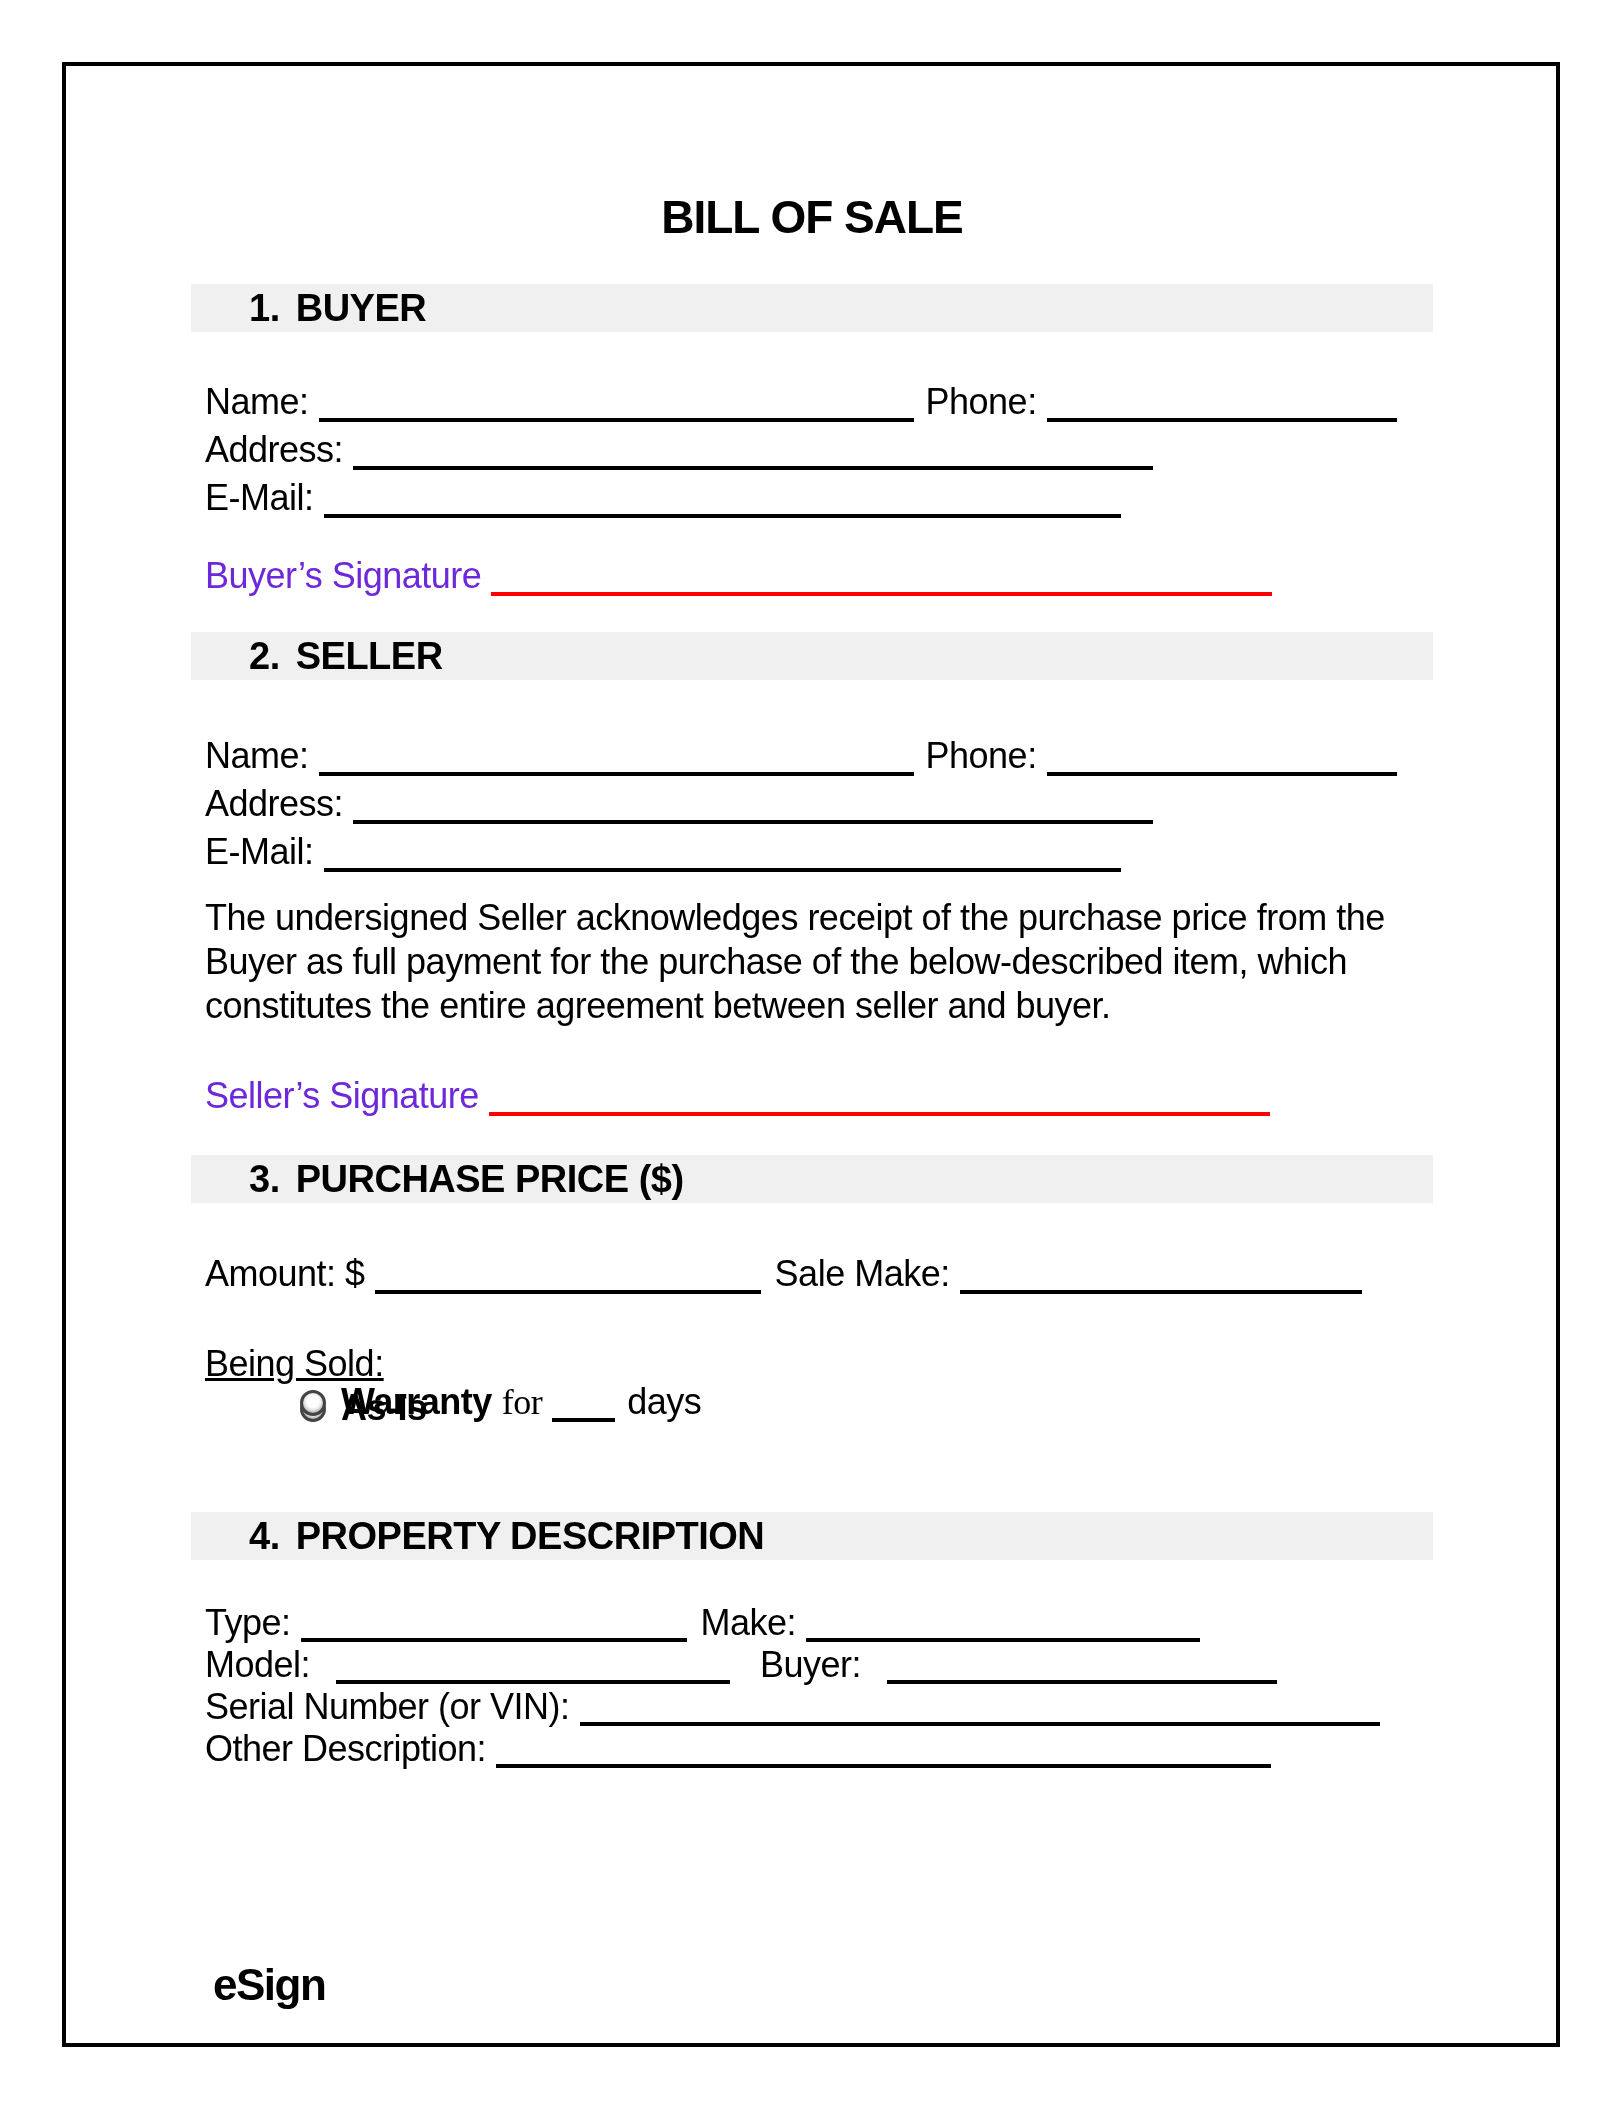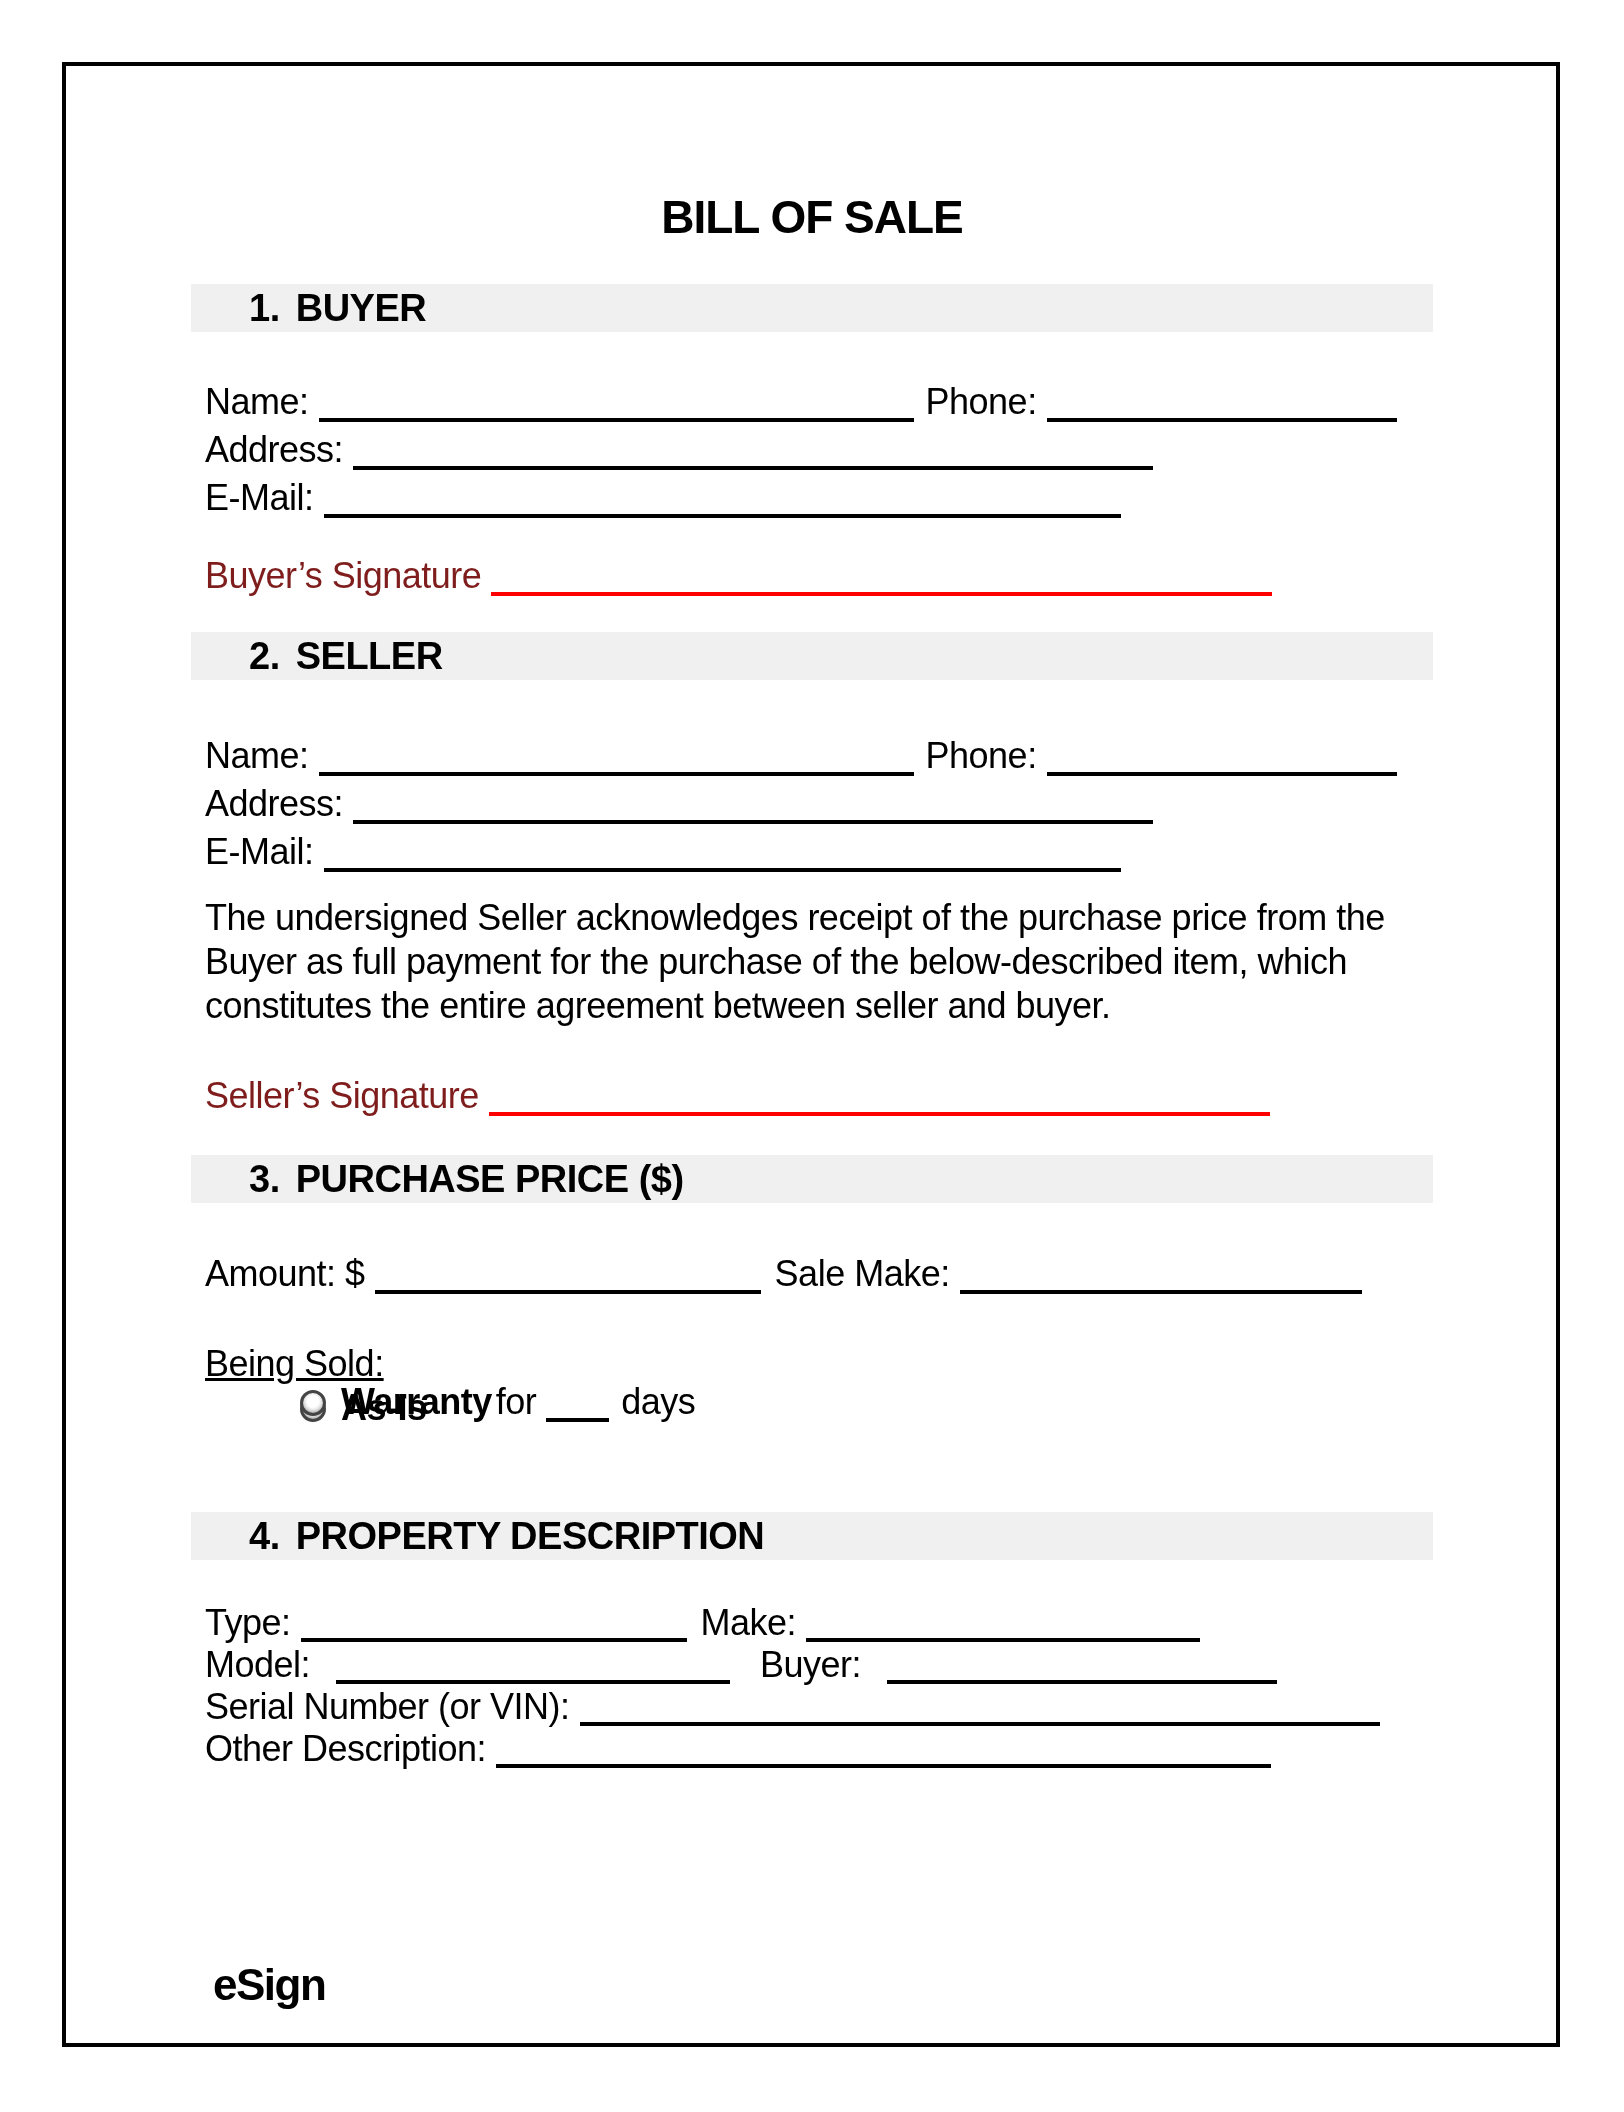--- a/index.html
+++ b/index.html
@@ -31,21 +31,21 @@
   .frow {
     position:absolute; left:205px; display:flex; height:44px; align-items:flex-start;
     font-size:36px; white-space:nowrap;
   }
   .frow .lab { line-height:44px; }
   .frow .bold { font-weight:bold; }
   .uline {
     align-self:flex-end; height:0; border-bottom:4px solid #000;
     margin-bottom:2px; margin-left:10px;
   }
-  .red { color:#7f1d1d; }
+  .red { color:#6d28d9; }
   .red .uline { border-bottom-color:#ff0000; }
   #para {
     position:absolute; left:205px; top:896px; width:1230px;
     font-size:36px; line-height:44px;
   }
   .radio {
     width:26px; height:26px; border:3px solid #444; border-radius:50%;
     align-self:center; margin-top:2px;
     background:radial-gradient(circle at 50% 42%, #ffffff 38%, #e6e6e6 55%, #b2b2b2 74%, #d2d2d2 100%);
   }
@@ -130,21 +130,21 @@
   </div>
 
   <div class="frow" style="top:1386px; left:300px;">
     <span class="radio"></span>
     <span class="lab bold">As-Is</span>
   </div>
 
   <div class="frow" style="top:1380px; left:300px;">
     <span class="radio"></span>
     <span class="lab bold">Warranty</span>
-    <span class="lab" style="margin-left:4px;">for</span>
+    <span class="lab" style="margin-left:10px;font-family:Liberation Serif, serif;">for</span>
     <span class="uline" style="width:63px;"></span>
     <span class="lab" style="margin-left:12px;">days</span>
   </div>
 
   <div class="band" style="top:1512px;">
     <span class="num">4.</span><span class="lbl">PROPERTY DESCRIPTION</span>
   </div>
 
   <div class="frow prow" style="top:1602px;">
     <span class="lab">Type:</span>

